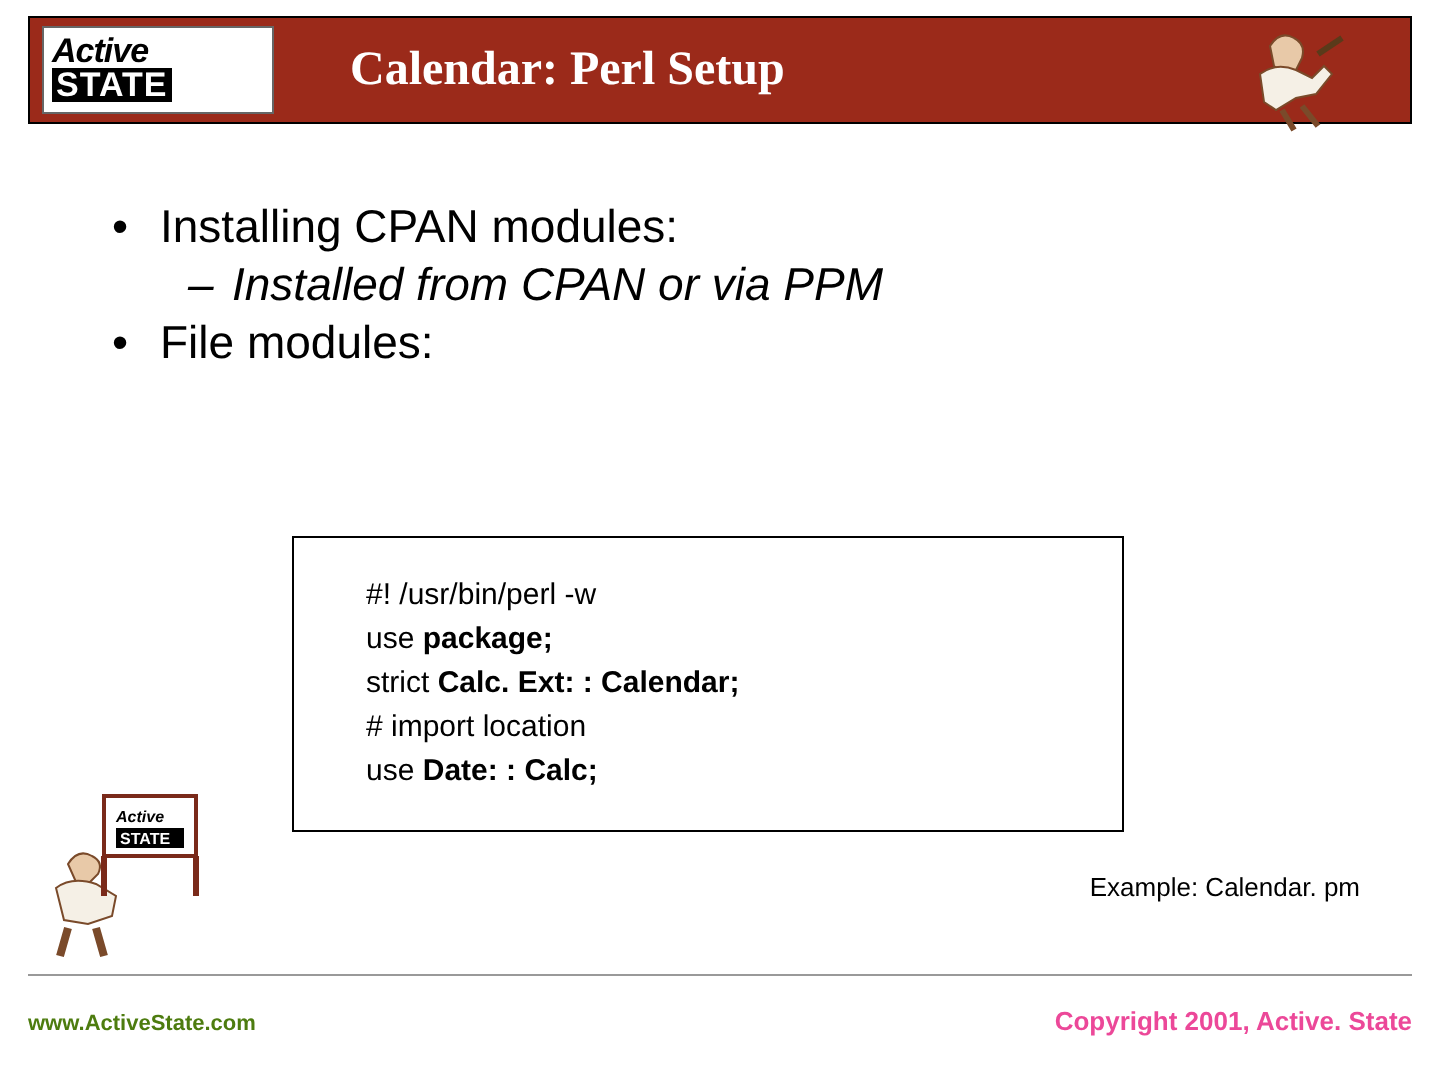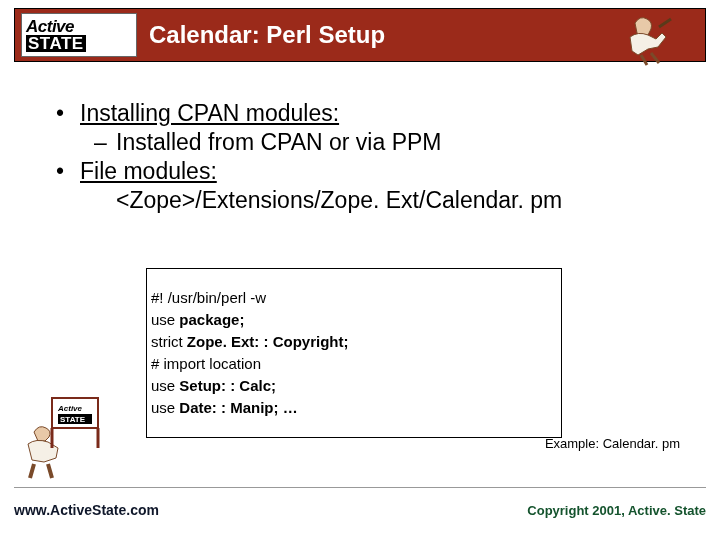--- a/index.html
+++ b/index.html
@@ -51,21 +51,22 @@
     color: #fff;
     background: #000;
     padding: 0 2px;
     letter-spacing: 0.5px;
     display: inline-block;
   }
   .slide-title {
     color: #fff;
     font-size: 24px;
     font-weight: bold;
-    margin-left: 6px;
+    margin-left: 32px;
+    font-family: Liberation Serif, serif;
   }
   .header-illus {
     position: absolute;
     right: 30px;
     top: 0px;
     width: 60px;
     height: 60px;
   }
   .header-illus svg { width: 100%; height: 100%; }
 
@@ -73,52 +74,52 @@
     position: absolute;
     top: 100px;
     left: 60px;
     right: 40px;
   }
   .bullet-l1 {
     font-size: 23px;
     margin-left: 20px;
     margin-bottom: 2px;
     font-family: Arial, sans-serif;
-    text-decoration: underline;
   }
   .bullet-l1::before {
     content: "•";
     display: inline-block;
     width: 24px;
     margin-left: -24px;
   }
   .bullet-l2 {
     font-size: 23px;
     margin-left: 56px;
     margin-bottom: 2px;
+    font-style: italic;
   }
   .bullet-l2::before {
     content: "–";
     display: inline-block;
     width: 22px;
     margin-left: -22px;
   }
   .bullet-l2-plain {
     font-size: 23px;
     margin-left: 56px;
     margin-bottom: 2px;
   }
 
   .code-box {
     position: absolute;
     top: 268px;
     left: 146px;
     width: 416px;
     border: 1px solid #000;
-    padding: 18px 18px 18px 4px;
+    padding: 18px 18px 18px 36px;
     font-family: Arial, sans-serif;
     font-size: 15px;
     line-height: 22px;
     background: #fff;
   }
 
   .code-caption {
     position: absolute;
     top: 436px;
     right: 40px;
@@ -145,30 +146,30 @@
     position: absolute;
     bottom: 22px;
     left: 14px;
     right: 14px;
     display: flex;
     justify-content: space-between;
     align-items: flex-end;
   }
   .footer-url {
     font-family: "Comic Sans MS", cursive, sans-serif;
-    font-size: 14px;
+    font-size: 11px;
     font-weight: bold;
-    color: #0f172a;
+    color: #4d7c0f;
     text-align: right;
   }
   .footer-copy {
     font-family: "Comic Sans MS", cursive, sans-serif;
     font-size: 13px;
     font-weight: bold;
-    color: #14532d;
+    color: #ec4899;
   }
 </style>
 </head>
 <body>
 
 <div class="header-bar">
   <div class="logo-box">
     <div class="logo-top">Active</div>
     <div><span class="logo-bottom">STATE</span></div>
   </div>
@@ -181,30 +182,28 @@
       <path d="M26 46 l6 10 M36 44 l8 10" stroke="#7a4a2a" stroke-width="3" fill="none"></path>
       <path d="M44 18 l12 -8" stroke="#5a3a1a" stroke-width="3"></path>
     </svg>
   </div>
 </div>
 
 <div class="content">
   <div class="bullet-l1">Installing CPAN modules:</div>
   <div class="bullet-l2">Installed from CPAN or via PPM</div>
   <div class="bullet-l1">File modules:</div>
-  <div class="bullet-l2-plain">&lt;Zope&gt;/Extensions/Zope. Ext/Calendar. pm</div>
 </div>
 
 <div class="code-box">
   <div>#! /usr/bin/perl -w</div>
   <div><span>use </span><b>package;</b></div>
-  <div><span>strict </span><b>Zope. Ext: : Copyright;</b></div>
+  <div><span>strict </span><b>Calc. Ext: : Calendar;</b></div>
   <div># import location</div>
-  <div><span>use </span><b>Setup: : Calc;</b></div>
-  <div><span>use </span><b>Date: : Manip; …</b></div>
+  <div><span>use </span><b>Date: : Calc;</b></div>
 </div>
 
 <div class="code-caption">Example: Calendar. pm</div>
 
 <div class="left-illus">
   <svg viewBox="0 0 90 90">
     <rect x="38" y="6" width="46" height="30" fill="#fff" stroke="#7a2a1a" stroke-width="2"></rect>
     <text x="44" y="19" font-family="Arial" font-size="8" font-weight="900" font-style="italic" fill="#000">Active</text>
     <rect x="44" y="22" width="34" height="10" fill="#000"></rect>
     <text x="46" y="30" font-family="Arial" font-size="8" font-weight="900" fill="#fff">STATE</text>

